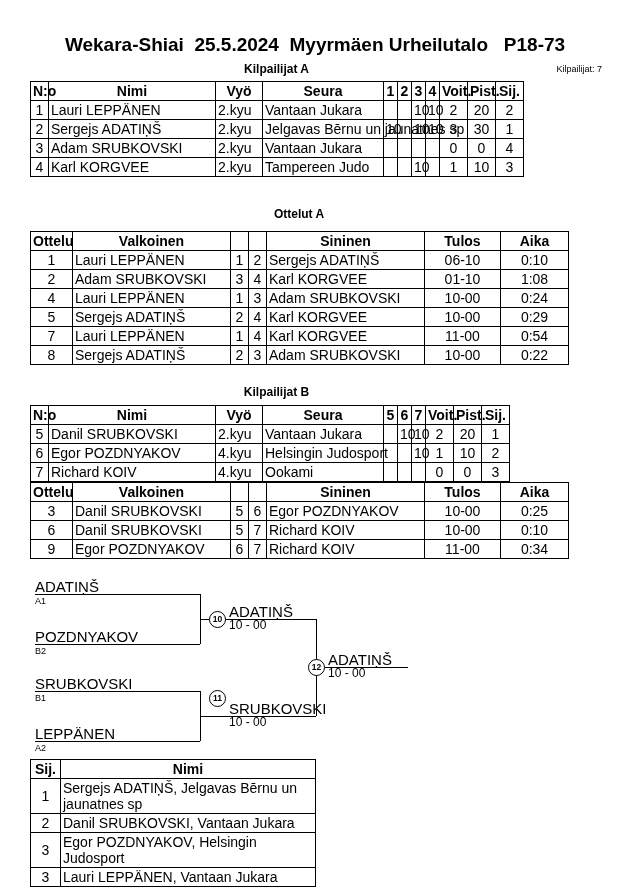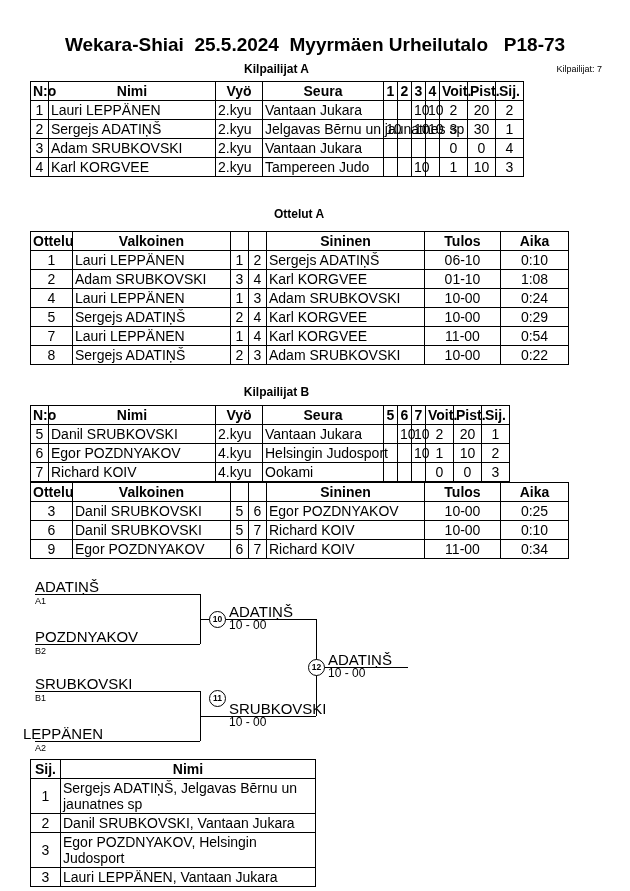--- a/index.html
+++ b/index.html
@@ -344,21 +344,21 @@
     <div class="b-seed" style="left:35px;top:77px;text-align:center;">B2</div>
     <div class="b-line-v" style="left:200px;top:25px;height:50px;"></div>
     <div class="b-line-h" style="left:200px;top:50px;width:116px;"></div>
     <div class="b-circle" style="left:209px;top:42px;">10</div>
     <div class="b-name" style="left:229px;top:36px;">ADATIŅŠ</div>
     <div class="b-score" style="left:229px;top:52px;">10 - 00</div>
 
     <div class="b-name" style="left:35px;top:108px;">SRUBKOVSKI</div>
     <div class="b-line-h" style="left:35px;top:122px;width:165px;"></div>
     <div class="b-seed" style="left:35px;top:124px;">B1</div>
-    <div class="b-name" style="left:23px;top:158px;">LEPPÄNEN</div>
+    <div class="b-name" style="left:35px;top:158px;">LEPPÄNEN</div>
     <div class="b-line-h" style="left:35px;top:172px;width:165px;"></div>
     <div class="b-seed" style="left:35px;top:174px;">A2</div>
     <div class="b-line-v" style="left:200px;top:122px;height:50px;"></div>
     <div class="b-line-h" style="left:200px;top:147px;width:116px;"></div>
     <div class="b-circle" style="left:209px;top:121px;">11</div>
     <div class="b-name" style="left:229px;top:133px;">SRUBKOVSKI</div>
     <div class="b-score" style="left:229px;top:149px;">10 - 00</div>
 
     <div class="b-line-v" style="left:316px;top:50px;height:97px;"></div>
     <div class="b-line-h" style="left:316px;top:98px;width:92px;"></div>

